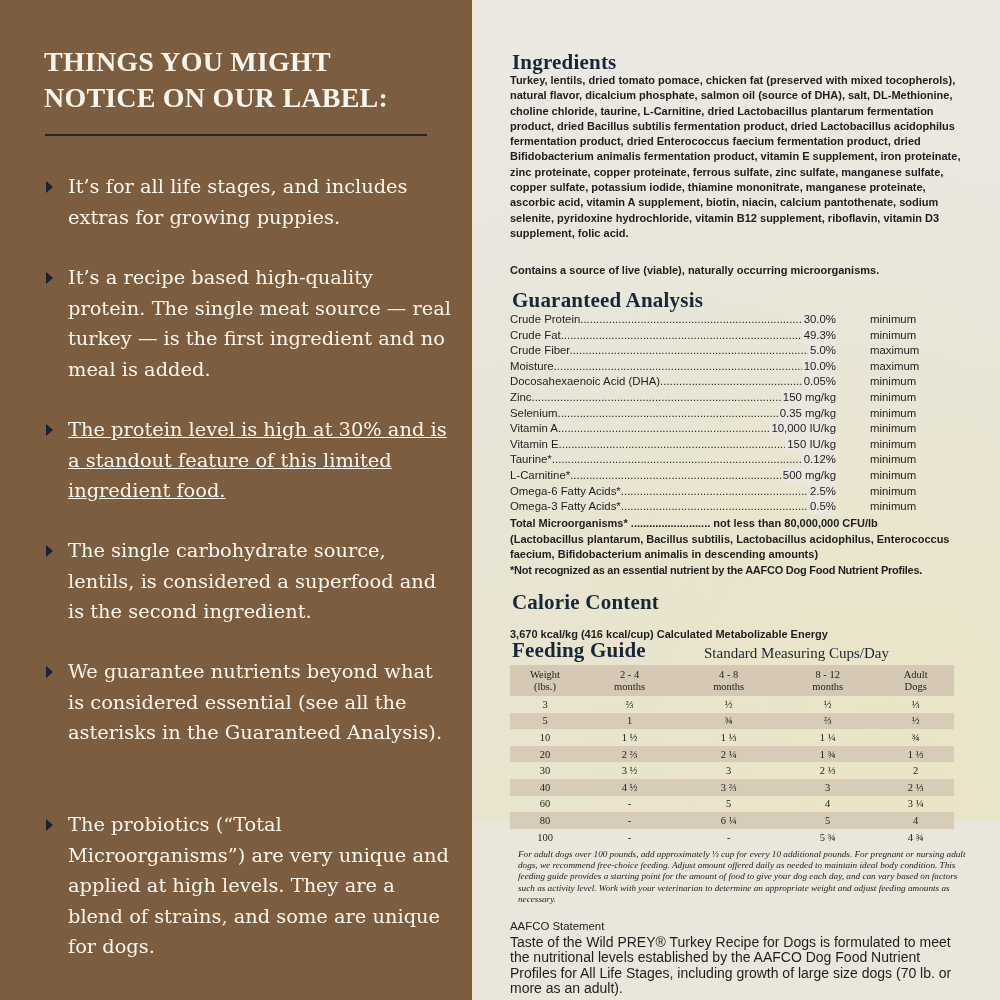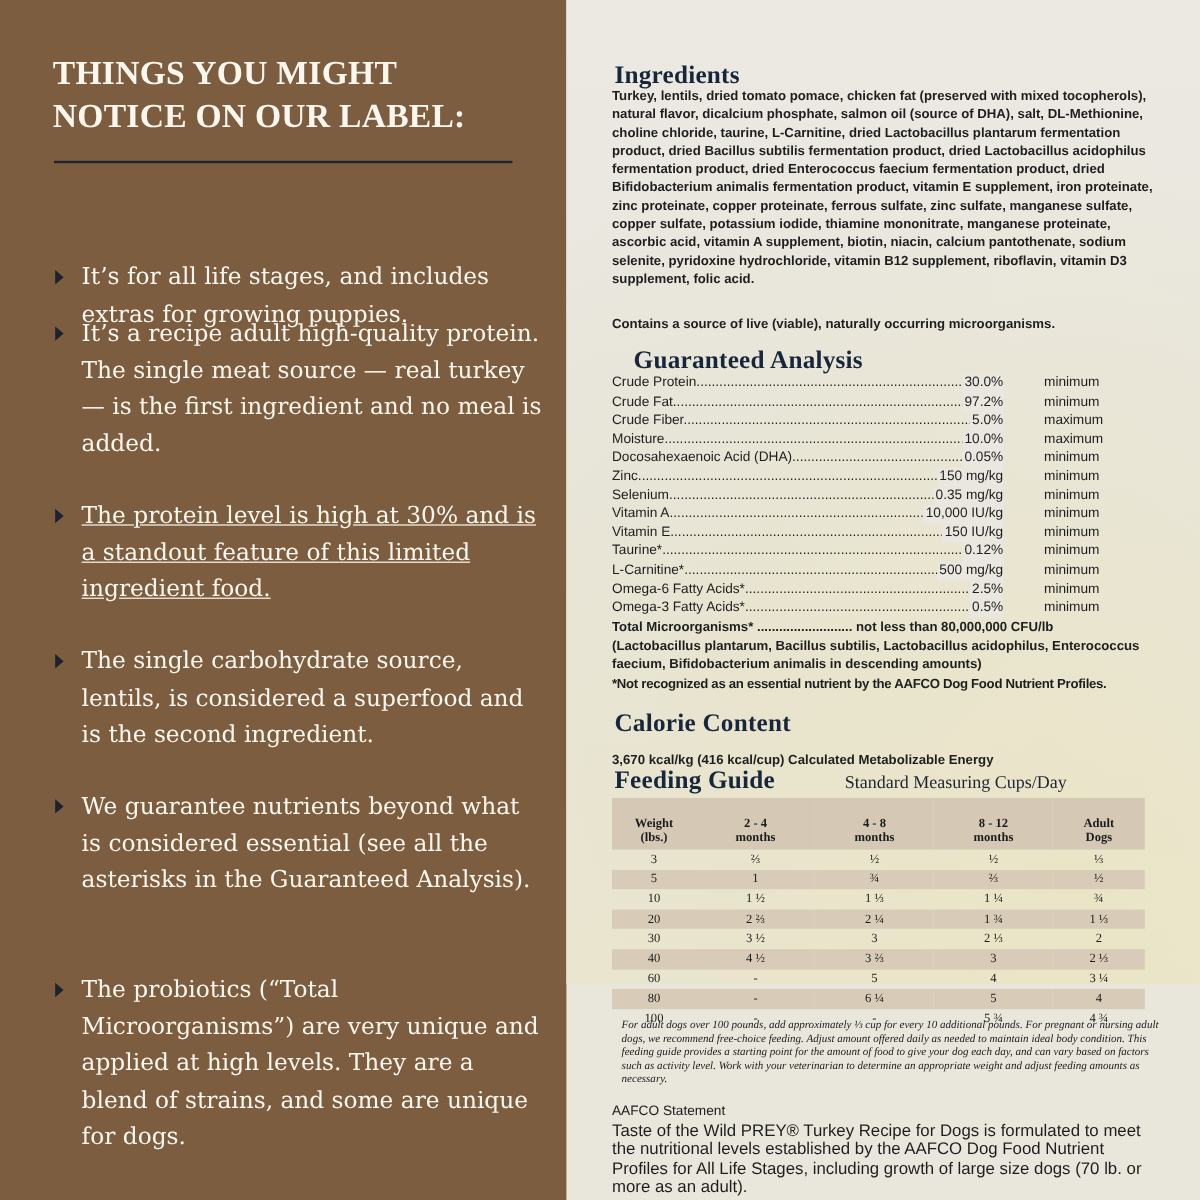--- a/index.html
+++ b/index.html
@@ -22,21 +22,21 @@
       position: absolute; left: 45px; top: 134px; width: 382px; height: 2px;
       background: #1f2430;
     }
     .bullets { position: absolute; left: 44px; top: 172px; width: 410px; }
     .bullet { position: relative; padding-left: 24px; font-size: 19.4px; line-height: 30.5px; color: #fbf7ef; }
     .bullet .tri {
       position: absolute; left: 2px; top: 9px; width: 0; height: 0;
       border-top: 6px solid transparent; border-bottom: 6px solid transparent;
       border-left: 7px solid #1b2230;
     }
-    .b1 { position: absolute; top: 0; margin-top: 44px; }
+    .b1 { position: absolute; top: 0; }
     .b2 { position: absolute; top: 91px; }
     .b3 { position: absolute; top: 243px; text-decoration: underline; }
     .b4 { position: absolute; top: 364px; }
     .b5 { position: absolute; top: 485px; }
     .b6 { position: absolute; top: 638px; }
 
     .right {
       position: absolute; left: 472px; top: 0; width: 528px; height: 820px;
       background:
         radial-gradient(ellipse at 80% 90%, rgba(236,228,190,0.55), rgba(0,0,0,0) 60%),
@@ -66,21 +66,21 @@
     .feed-sub {
       position: absolute; left: 232px; top: 645px;
       font-family: "Liberation Serif", serif; font-size: 15px; color: #1c2430;
     }
     table.feed {
       position: absolute; left: 38px; top: 665px; width: 444px;
       border-collapse: collapse;
       font-family: "Liberation Serif", serif; font-size: 10.5px; color: #1c1c1c;
     }
     table.feed th {
-      background: #d5c9b6; font-weight: bold; line-height: 12px; padding: 16px 0 3px 0;
+      background: #d5c9b6; font-weight: normal; line-height: 12px; padding: 4px 0 3px 0;
     }
     table.feed td { text-align: center; height: 16.6px; padding: 0; }
     table.feed tr.alt td { background: #d8ccb8; }
     table.feed th:first-child, table.feed td:first-child { width: 70px; }
 
     .note {
       position: absolute; left: 46px; top: 849px; width: 450px;
       font-family: "Liberation Serif", serif; font-style: italic;
       font-size: 9.2px; line-height: 11.2px; color: #1c1c1c;
     }
@@ -102,21 +102,21 @@
     <span>NOTICE ON OUR LABEL:</span>
   </h1>
   <div class="rule"></div>
   <div class="bullets">
     <div class="bullet b1">
       <span class="tri"></span>
       <span>It’s for all life stages, and includes extras for growing puppies.</span>
     </div>
     <div class="bullet b2">
       <span class="tri"></span>
-      <span>It’s a recipe adult high-quality protein. The single meat source — real turkey — is the first ingredient and no meal is added.</span>
+      <span>It’s a recipe based high-quality protein. The single meat source — real turkey — is the first ingredient and no meal is added.</span>
     </div>
     <div class="bullet b3">
       <span class="tri"></span>
       <span>The protein level is high at 30% and is a standout feature of this limited ingredient food.</span>
     </div>
     <div class="bullet b4">
       <span class="tri"></span>
       <span>The single carbohydrate source, lentils, is considered a superfood and is the second ingredient.</span>
     </div>
     <div class="bullet b5">
@@ -128,30 +128,30 @@
       <span>The probiotics (“Total Microorganisms”) are very unique and applied at high levels. They are a blend of strains, and some are unique for dogs.</span>
     </div>
   </div>
 </div>
 
 <div class="right">
   <div class="sec-title" style="top:50px;">Ingredients</div>
   <div class="body-text" style="top:73px; width:455px;">Turkey, lentils, dried tomato pomace, chicken fat (preserved with mixed tocopherols), natural flavor, dicalcium phosphate, salmon oil (source of DHA), salt, DL-Methionine, choline chloride, taurine, L-Carnitine, dried Lactobacillus plantarum fermentation product, dried Bacillus subtilis fermentation product, dried Lactobacillus acidophilus fermentation product, dried Enterococcus faecium fermentation product, dried Bifidobacterium animalis fermentation product, vitamin E supplement, iron proteinate, zinc proteinate, copper proteinate, ferrous sulfate, zinc sulfate, manganese sulfate, copper sulfate, potassium iodide, thiamine mononitrate, manganese proteinate, ascorbic acid, vitamin A supplement, biotin, niacin, calcium pantothenate, sodium selenite, pyridoxine hydrochloride, vitamin B12 supplement, riboflavin, vitamin D3 supplement, folic acid.</div>
   <div class="body-text" style="top:263px;">Contains a source of live (viable), naturally occurring microorganisms.</div>
 
-  <div class="sec-title" style="top:288px;margin-left:16px;">Guaranteed Analysis</div>
+  <div class="sec-title" style="top:288px;">Guaranteed Analysis</div>
   <div class="ga" id="ga">
       <div class="ga-row">
         <span class="ga-name-w"><span>Crude Protein</span><span>....................................................................................................................................</span></span>
         <span class="ga-value-w">30.0%</span>
         <span class="ga-unit-w">minimum</span>
       </div>
       <div class="ga-row">
         <span class="ga-name-w"><span>Crude Fat</span><span>....................................................................................................................................</span></span>
-        <span class="ga-value-w">97.2%</span>
+        <span class="ga-value-w">49.3%</span>
         <span class="ga-unit-w">minimum</span>
       </div>
       <div class="ga-row">
         <span class="ga-name-w"><span>Crude Fiber</span><span>....................................................................................................................................</span></span>
         <span class="ga-value-w">5.0%</span>
         <span class="ga-unit-w">maximum</span>
       </div>
       <div class="ga-row">
         <span class="ga-name-w"><span>Moisture</span><span>....................................................................................................................................</span></span>
         <span class="ga-value-w">10.0%</span>

